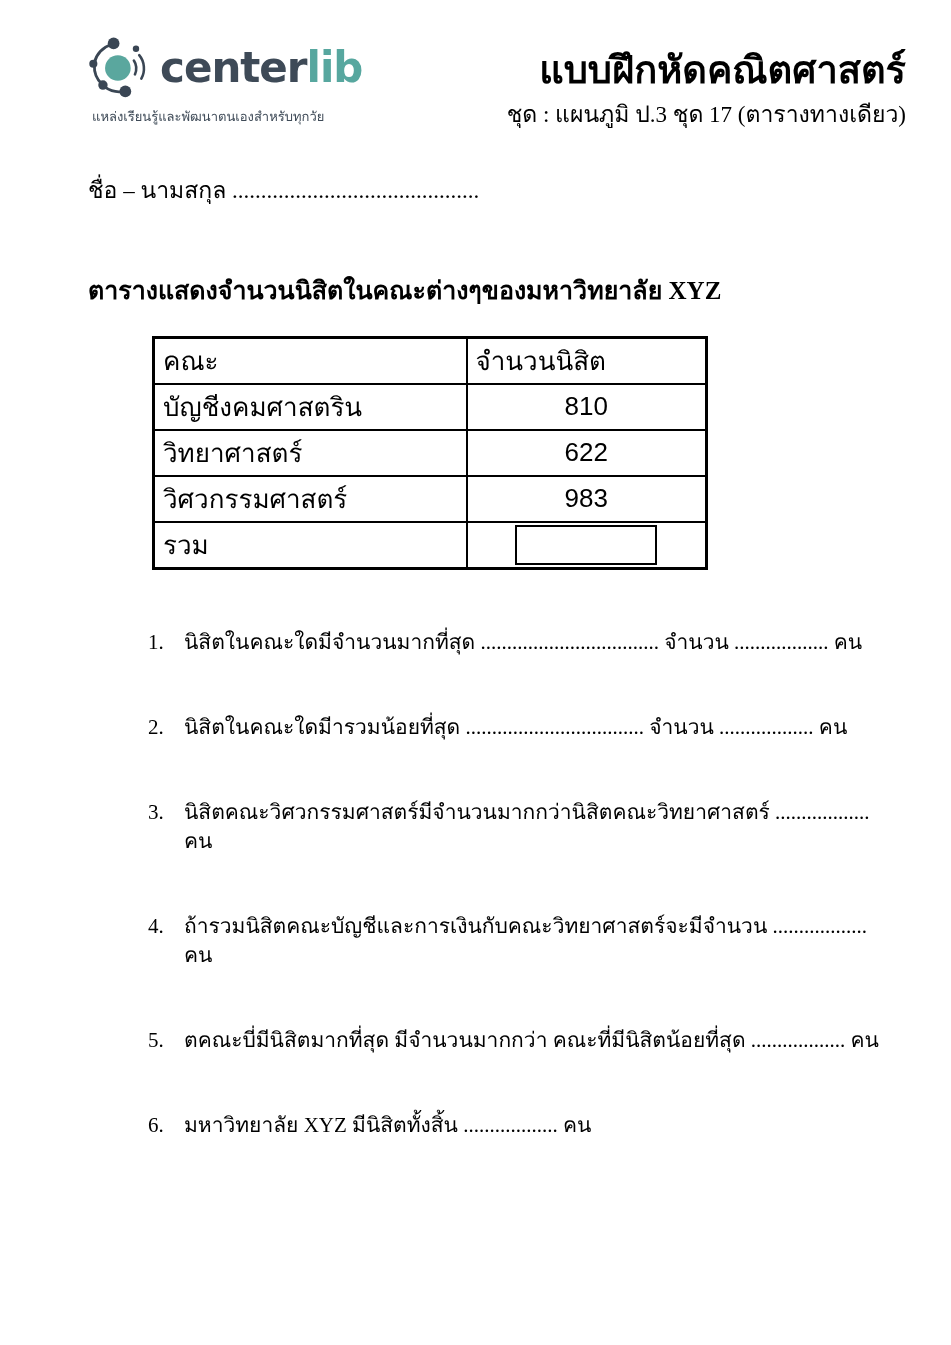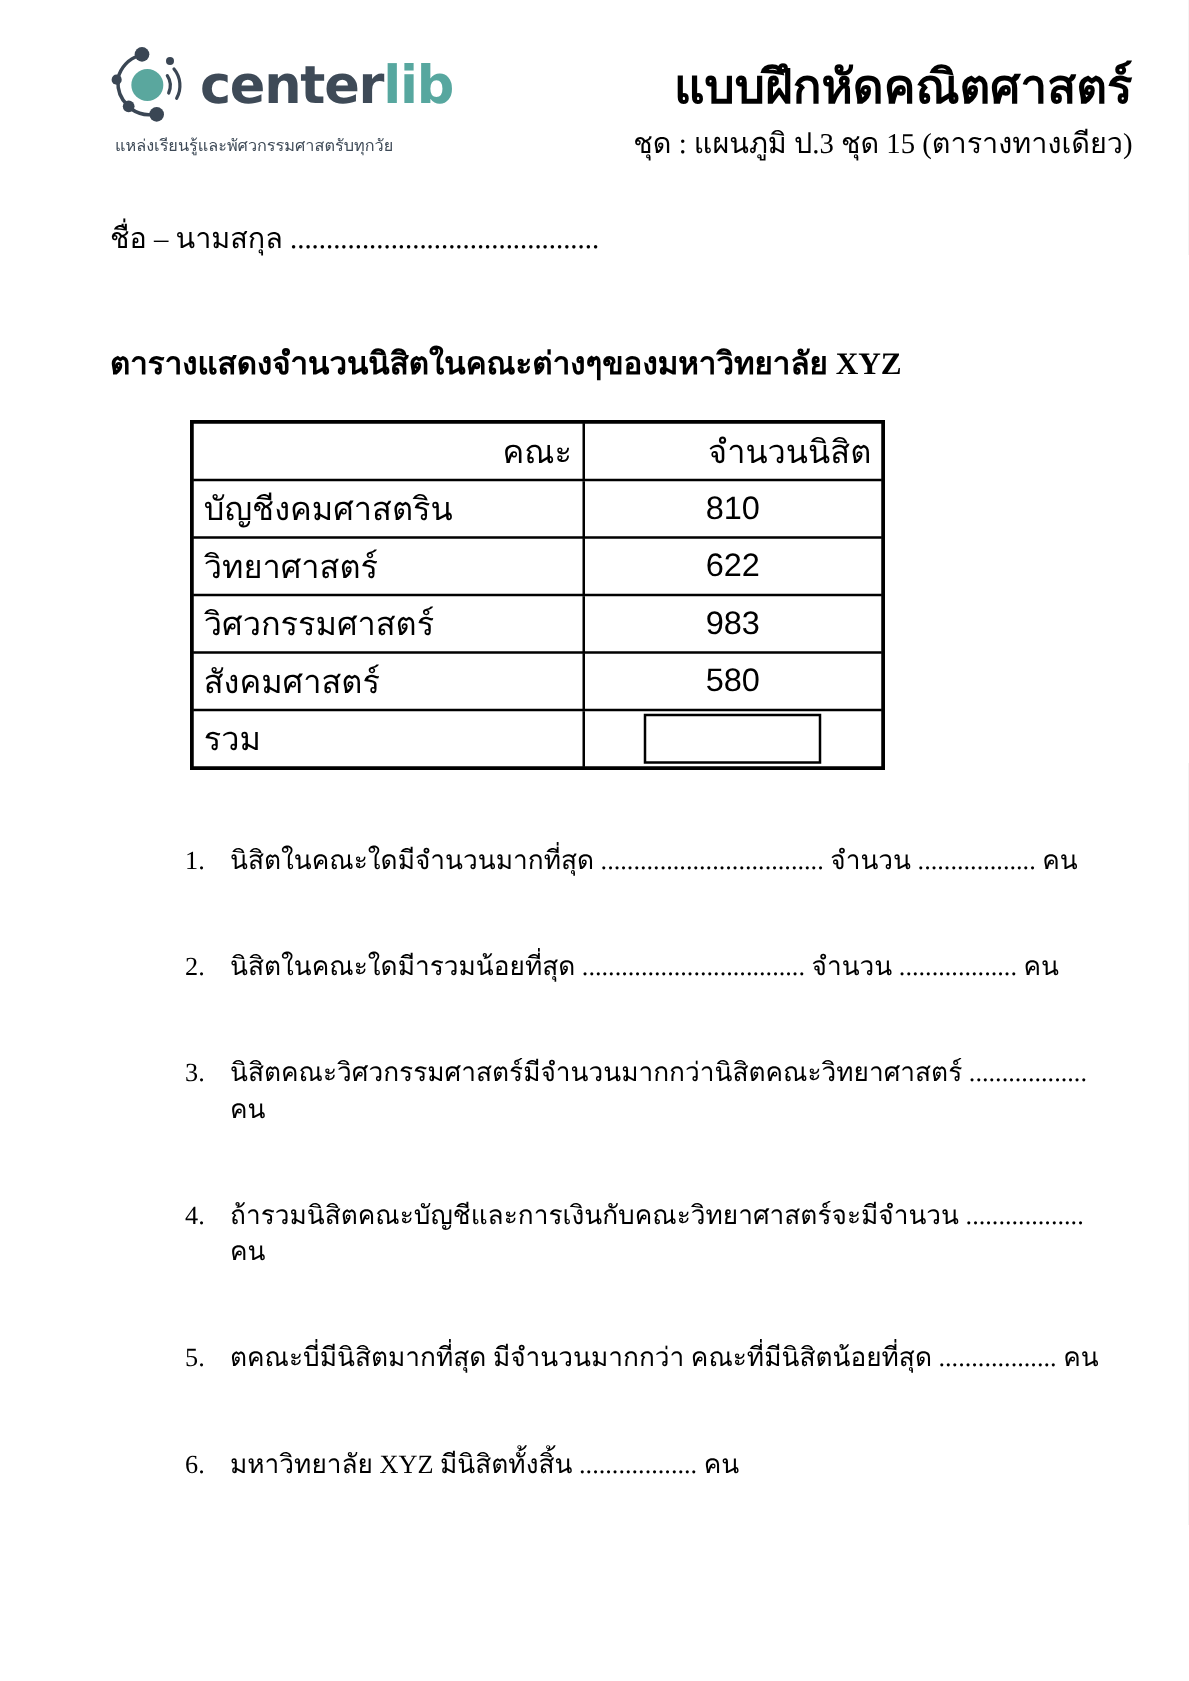--- a/index.html
+++ b/index.html
@@ -79,21 +79,21 @@
   table.data-table { border-width: 3px; }
   table.data-table th, table.data-table td {
     height: 44px;
     font-size: 26px;
     font-weight: normal;
     padding: 0 8px;
     vertical-align: middle;
   }
   .col-faculty { width: 313px; }
   .col-count   { width: 240px; }
-  th.cell-header { text-align: right; }
+  th.cell-header { text-align: left; }
   td.cell-faculty { text-align: left; padding-left: 12px; }
   td.cell-count { text-align: center; font-family: "Liberation Sans", sans-serif; font-size: 27px; }
   td.cell-total-label { }
   td.cell-total-value { text-align: center; }
   .total-box {
     width: 138px;
     height: 36px;
     border: 2px solid #000;
     margin: 2px auto;
     background: #fff;
@@ -138,26 +138,26 @@
           <path d="M 43 23 A 10 12 0 0 1 44 36" stroke="#3a4654" stroke-width="2.4" fill="none" stroke-linecap="round"></path>
           <path d="M 48 18 A 16 18 0 0 1 50 40" stroke="#3a4654" stroke-width="2.4" fill="none" stroke-linecap="round"></path>
           <circle cx="24" cy="7" r="5.5" fill="#3a4654"></circle>
           <circle cx="45" cy="12" r="3" fill="#3a4654"></circle>
           <circle cx="5" cy="26" r="3.8" fill="#3a4654"></circle>
           <circle cx="14" cy="46" r="4.4" fill="#3a4654"></circle>
           <circle cx="35" cy="52" r="5.5" fill="#3a4654"></circle>
         </svg>
         <div class="logo-text"><span class="brand-primary">center</span><span class="brand-secondary">lib</span></div>
       </div>
-      <div class="logo-tagline">แหล่งเรียนรู้และพัศวกรรมศาสตรับทุกวัย</div>
+      <div class="logo-tagline">แหล่งเรียนรู้และพัฒนาตนเองสำหรับทุกวัย</div>
     </div>
 
     <div class="title-block">
       <div class="doc-title">แบบฝึกหัดคณิตศาสตร์</div>
-      <div class="doc-subtitle">ชุด : แผนภูมิ ป.3 ชุด 15 (ตารางทางเดียว)</div>
+      <div class="doc-subtitle">ชุด : แผนภูมิ ป.3 ชุด 17 (ตารางทางเดียว)</div>
     </div>
 
   </div>
 
   <div class="name-line">ชื่อ – นามสกุล ...........................................</div>
 
   <div class="table-caption">ตารางแสดงจำนวนนิสิตในคณะต่างๆของมหาวิทยาลัย XYZ</div>
 
   <table class="data-table">
     <colgroup>
@@ -175,24 +175,20 @@
     </tr>
     <tr>
       <td class="cell-faculty">วิทยาศาสตร์</td>
       <td class="cell-count">622</td>
     </tr>
     <tr>
       <td class="cell-faculty">วิศวกรรมศาสตร์</td>
       <td class="cell-count">983</td>
     </tr>
     <tr>
-      <td class="cell-faculty">สังคมศาสตร์</td>
-      <td class="cell-count">580</td>
-    </tr>
-    <tr>
       <td class="cell-total-label">รวม</td>
       <td class="cell-total-value">
         <div class="total-box"></div>
       </td>
     </tr>
   </tbody>
     </table>
 
 
   <div class="questions-list">

